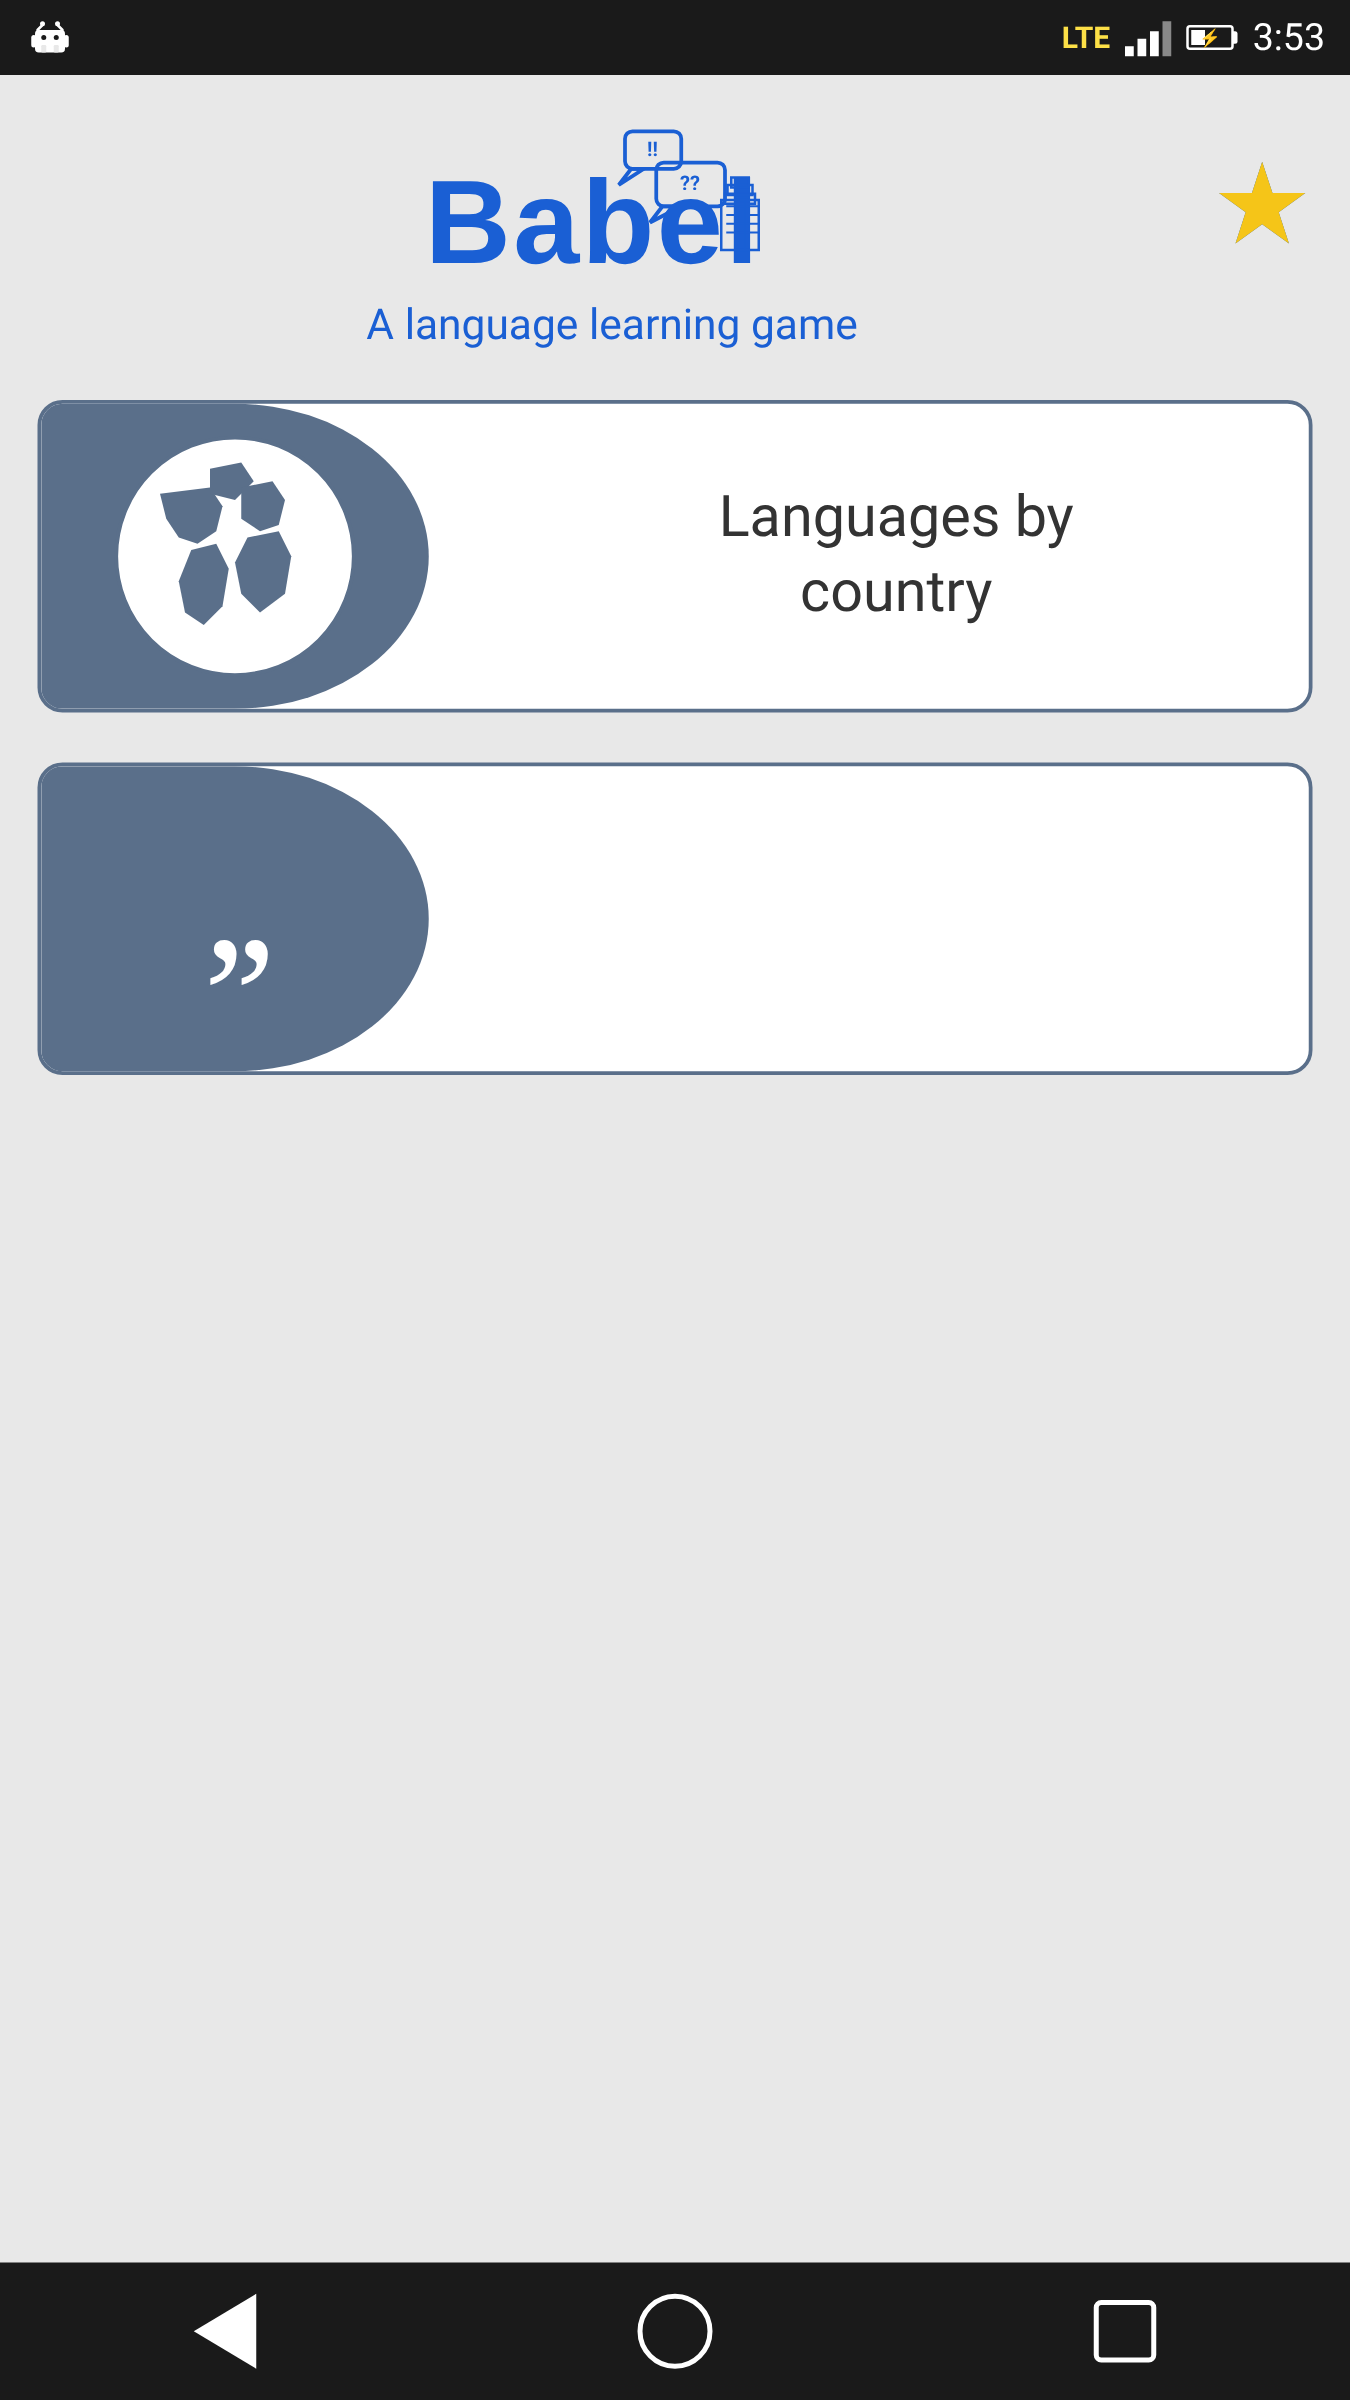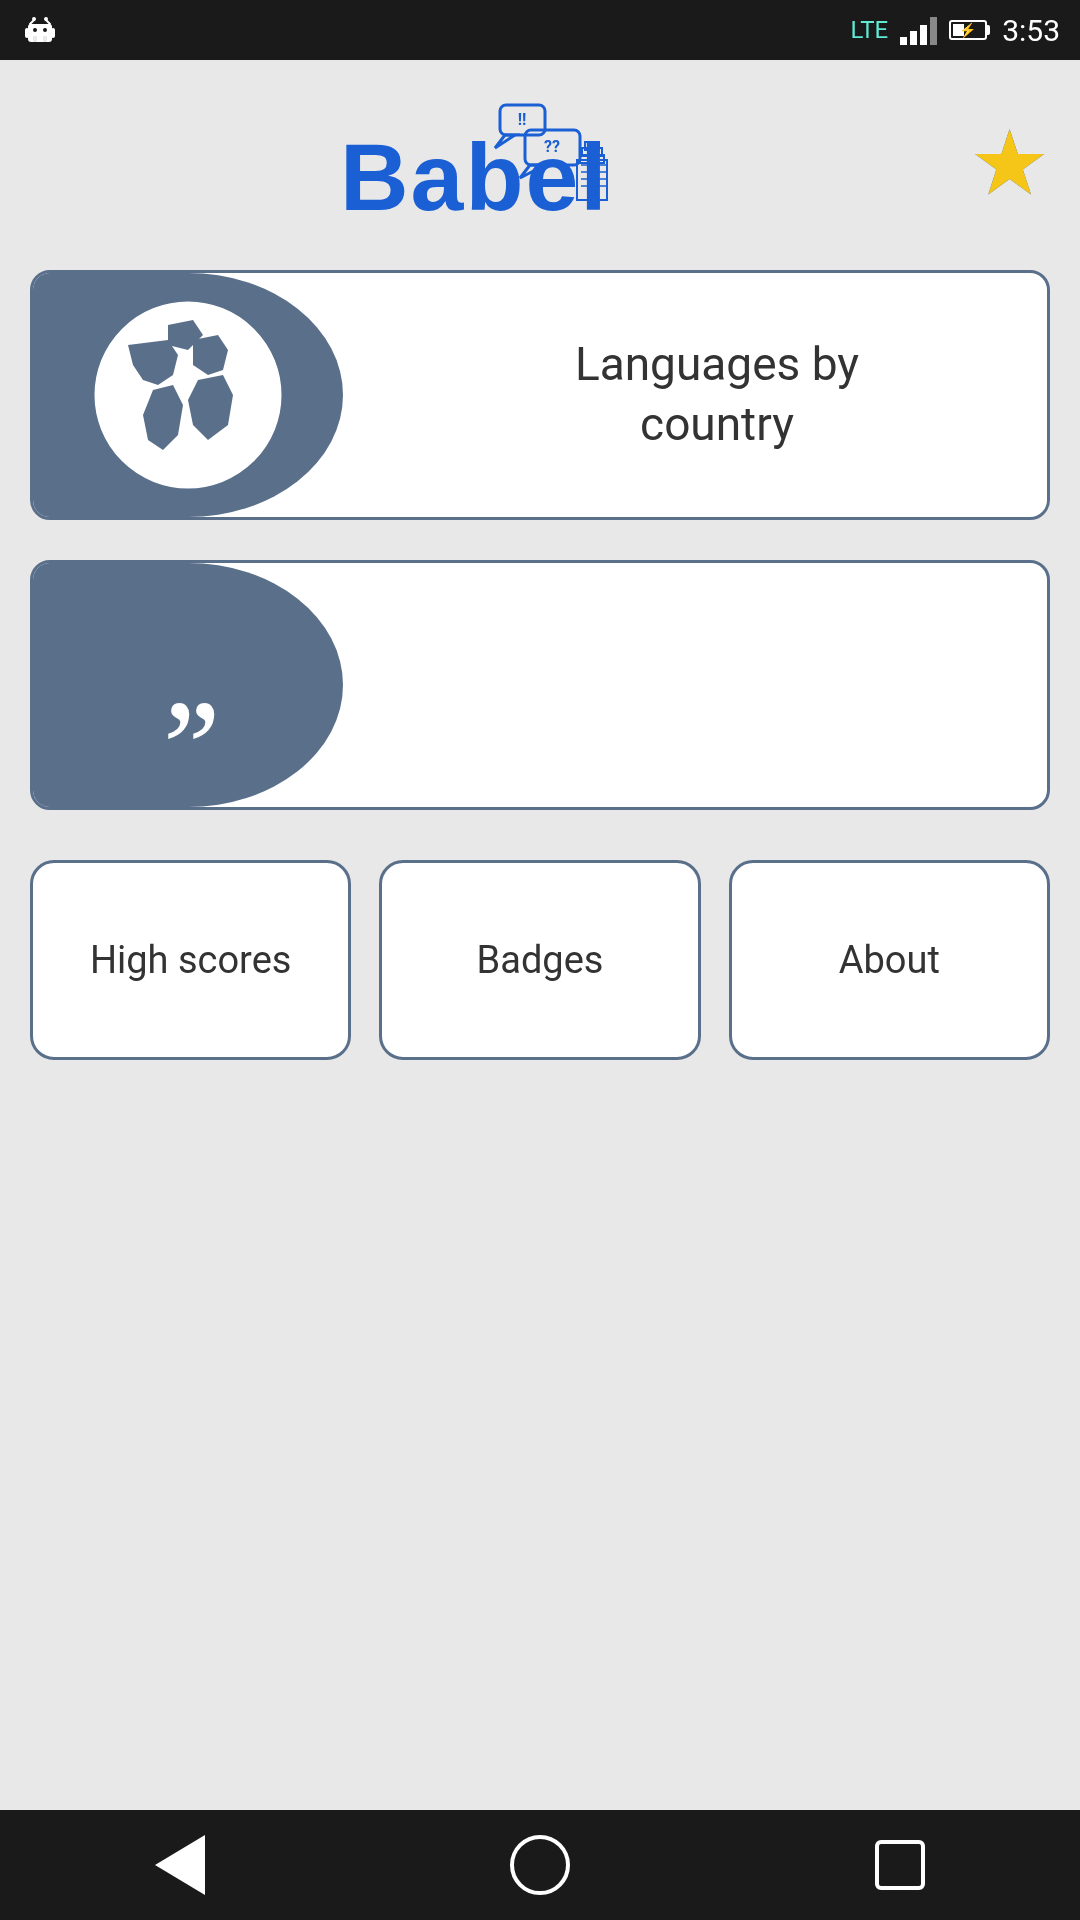--- a/index.html
+++ b/index.html
@@ -37,23 +37,23 @@
 
     .status-right {
       display: flex;
       align-items: center;
       gap: 12px;
       color: white;
       font-size: 28px;
     }
 
     .lte-text {
-      color: #5eead4;
+      color: #fde047;
       font-size: 24px;
-      font-weight: normal;
+      font-weight: bold;
     }
 
     
     .signal-icon {
       display: flex;
       align-items: flex-end;
       gap: 3px;
       height: 30px;
     }
 
@@ -303,20 +303,21 @@
         <rect x="250" y="55" width="24" height="8" fill="none" stroke="#1a5fd4" stroke-width="2"></rect>
         <rect x="252" y="48" width="20" height="8" fill="none" stroke="#1a5fd4" stroke-width="2"></rect>
         <rect x="255" y="42" width="14" height="8" fill="none" stroke="#1a5fd4" stroke-width="2"></rect>
         <line x1="251" y1="65" x2="277" y2="65" stroke="#1a5fd4" stroke-width="1.5"></line>
         <line x1="251" y1="72" x2="277" y2="72" stroke="#1a5fd4" stroke-width="1.5"></line>
         <line x1="251" y1="79" x2="277" y2="79" stroke="#1a5fd4" stroke-width="1.5"></line>
         <line x1="251" y1="86" x2="277" y2="86" stroke="#1a5fd4" stroke-width="1.5"></line>
         <line x1="258" y1="60" x2="258" y2="100" stroke="#1a5fd4" stroke-width="1.5"></line>
         <line x1="266" y1="60" x2="266" y2="100" stroke="#1a5fd4" stroke-width="1.5"></line>
       </svg>
+      <span class="subtitle">A language learning game</span>
     </div>
 
     <div class="star-icon">★</div>
   </div>
 
   <div class="menu-button-large">
     <div class="menu-button-icon-area">
       <svg class="globe-svg" viewBox="0 0 200 200" xmlns="http://www.w3.org/2000/svg">
         <circle cx="100" cy="100" r="95" fill="white"></circle>
 
@@ -339,31 +340,20 @@
       <span class="menu-button-label">Languages by<br>country</span>
     </div>
   </div>
 
   <div class="menu-button-large">
     <div class="menu-button-icon-area">
       <span class="quote-marks">,,</span>
     </div>
   </div>
 
-  <div class="bottom-buttons">
-    <div class="bottom-btn">
-      <span>High scores</span>
-    </div>
-    <div class="bottom-btn">
-      <span>Badges</span>
-    </div>
-    <div class="bottom-btn">
-      <span>About</span>
-    </div>
-  </div>
 
 </div>
 
 <div class="nav-bar">
   <div class="nav-btn">
     <div class="nav-back"></div>
   </div>
   <div class="nav-btn">
     <div class="nav-home"></div>
   </div>

